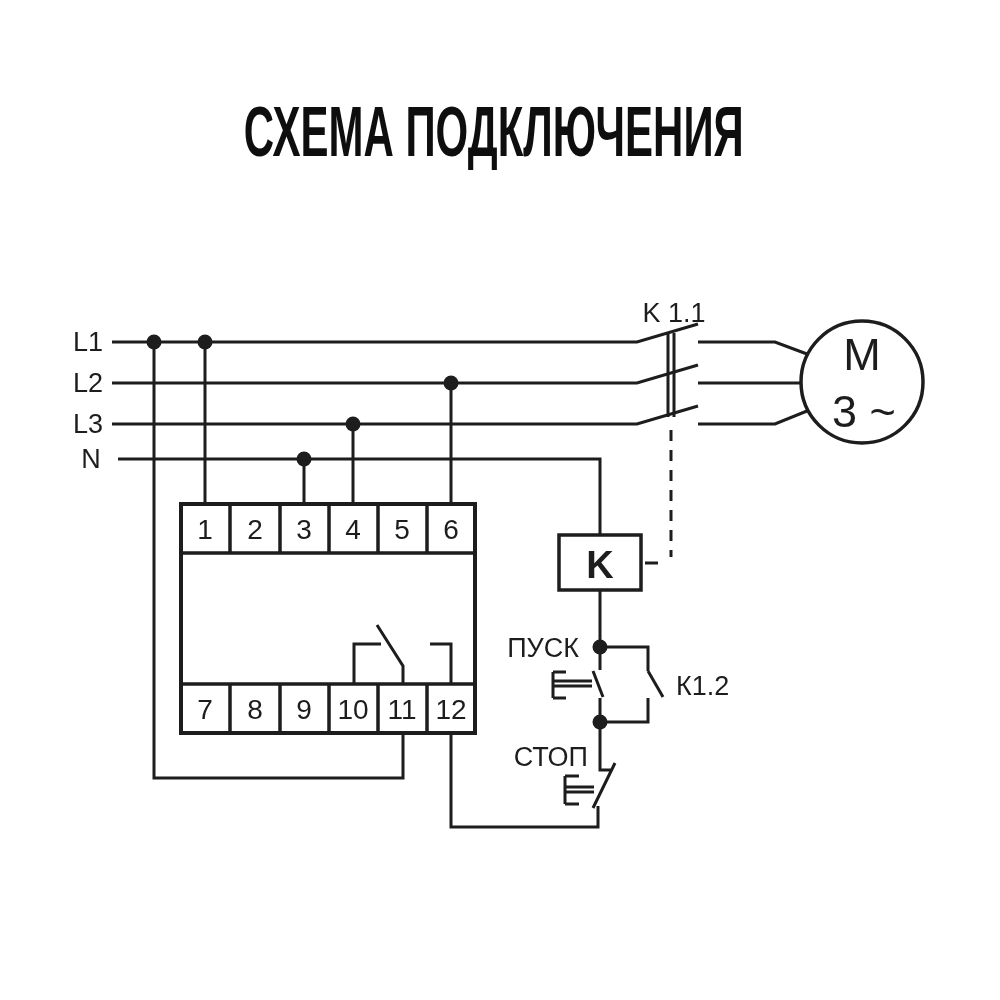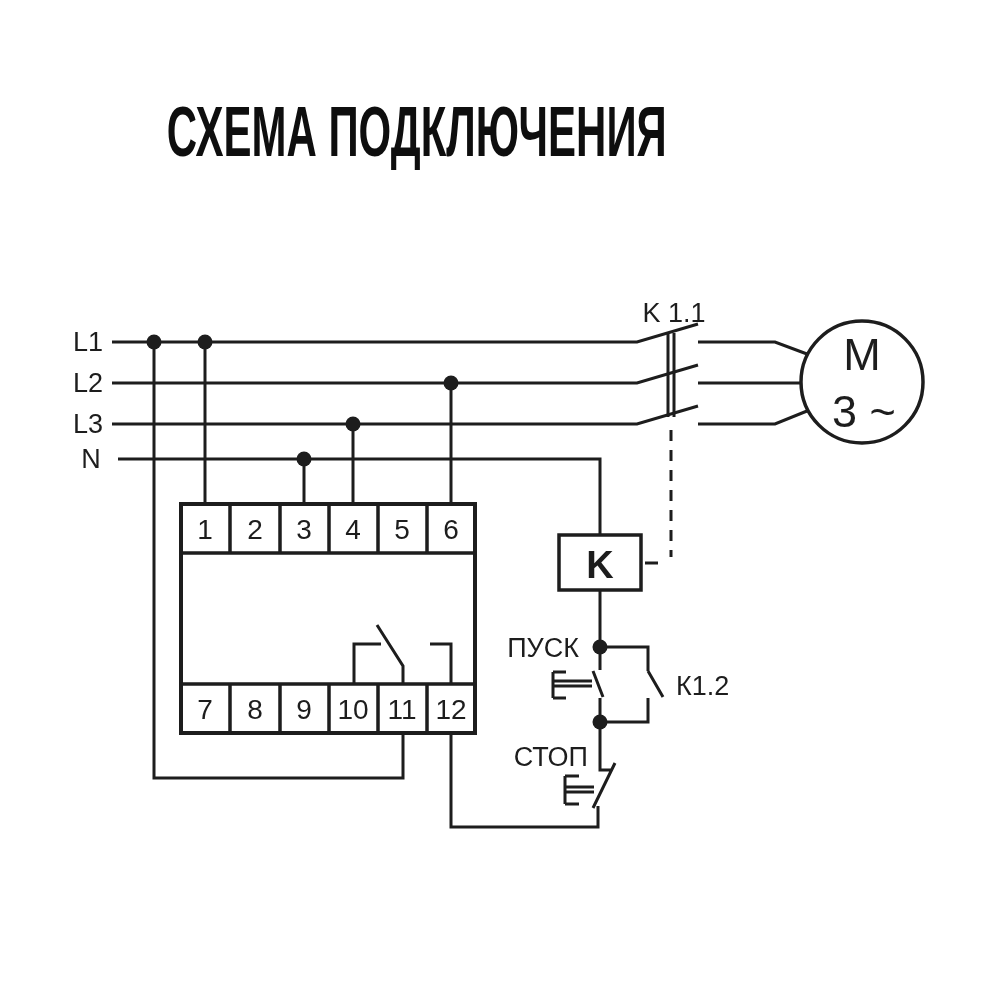--- a/index.html
+++ b/index.html
@@ -12,21 +12,21 @@
     height: 1000px;
     position: relative;
     overflow: hidden;
     font-family: "Liberation Sans", "DejaVu Sans", sans-serif;
   }
   .title {
     position: absolute;
     top: 92px;
     left: 0;
     right: 13px;
-    text-align: left;
+    text-align: center;
   }
   .title span {
     display: inline-block;
     font-size: 70px;
     font-weight: bold;
     letter-spacing: 0px;
     color: var(--title-text, #0e0e0e);
     transform: scaleX(0.60);
     transform-origin: 50% 50%;
     white-space: nowrap;

